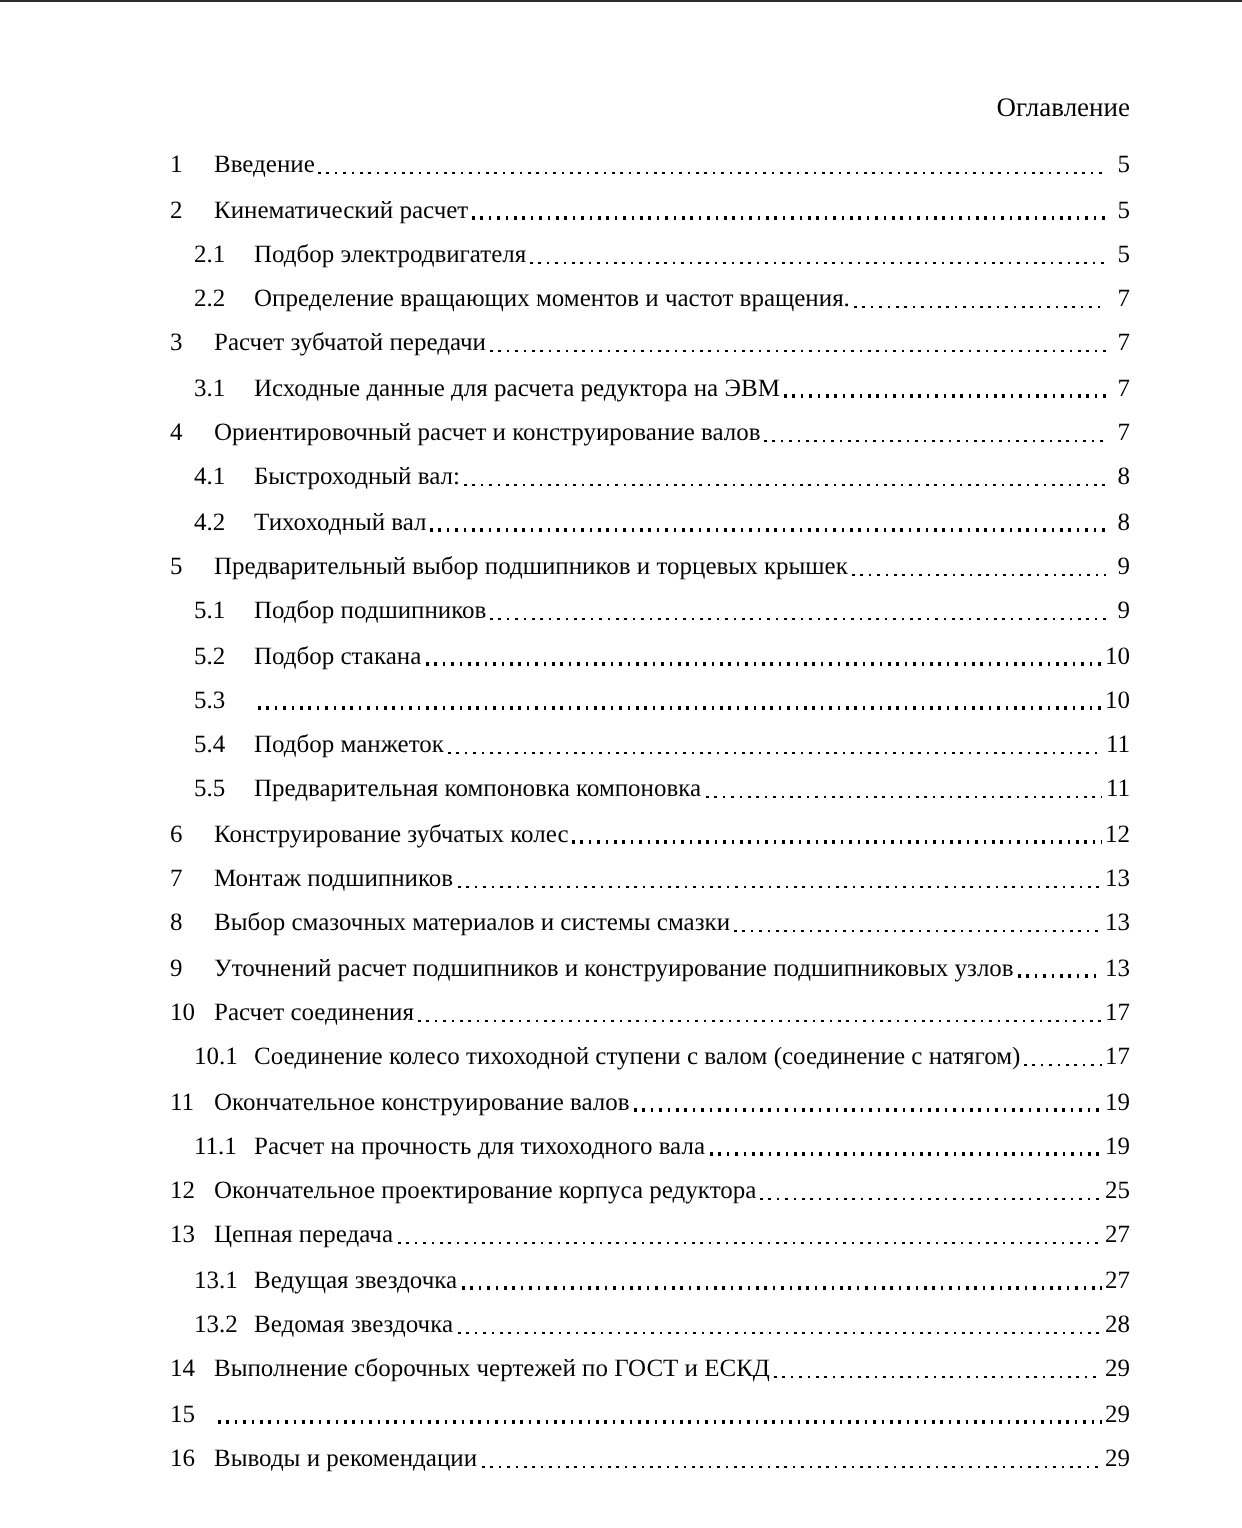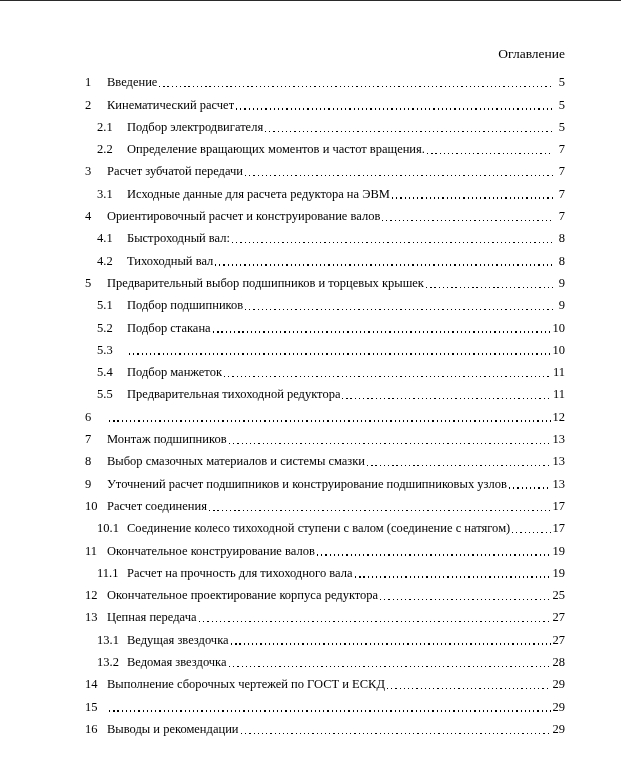--- a/index.html
+++ b/index.html
@@ -153,26 +153,27 @@
         <span class="pagenum">10</span>
       </div>
       <div class="row lvl2">
         <span class="num">5.4</span>
         <span class="title">Подбор манжеток</span>
         <span class="leader"></span>
         <span class="pagenum">11</span>
       </div>
       <div class="row lvl2">
         <span class="num">5.5</span>
-        <span class="title">Предварительная тихоходной редуктора</span>
+        <span class="title">Предварительная компоновка компоновка</span>
         <span class="leader"></span>
         <span class="pagenum">11</span>
       </div>
       <div class="row lvl1">
         <span class="num">6</span>
+        <span class="title">Конструирование зубчатых колес</span>
         <span class="leader"></span>
         <span class="pagenum">12</span>
       </div>
       <div class="row lvl1">
         <span class="num">7</span>
         <span class="title">Монтаж подшипников</span>
         <span class="leader"></span>
         <span class="pagenum">13</span>
       </div>
       <div class="row lvl1">

